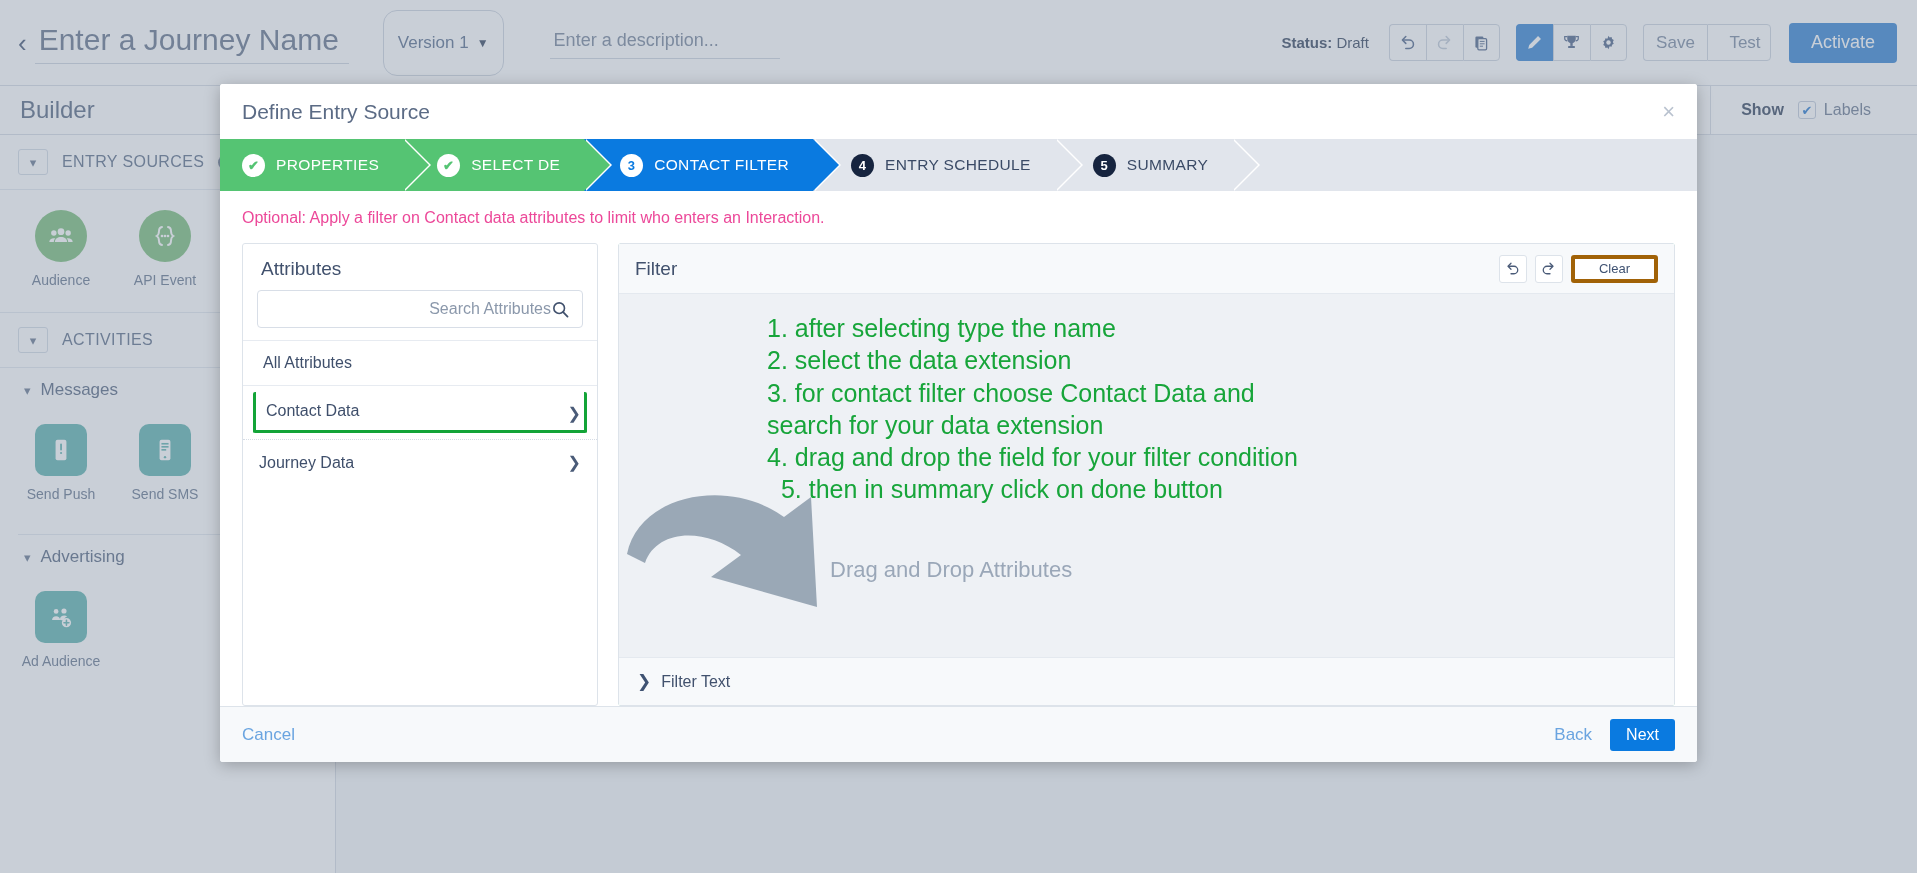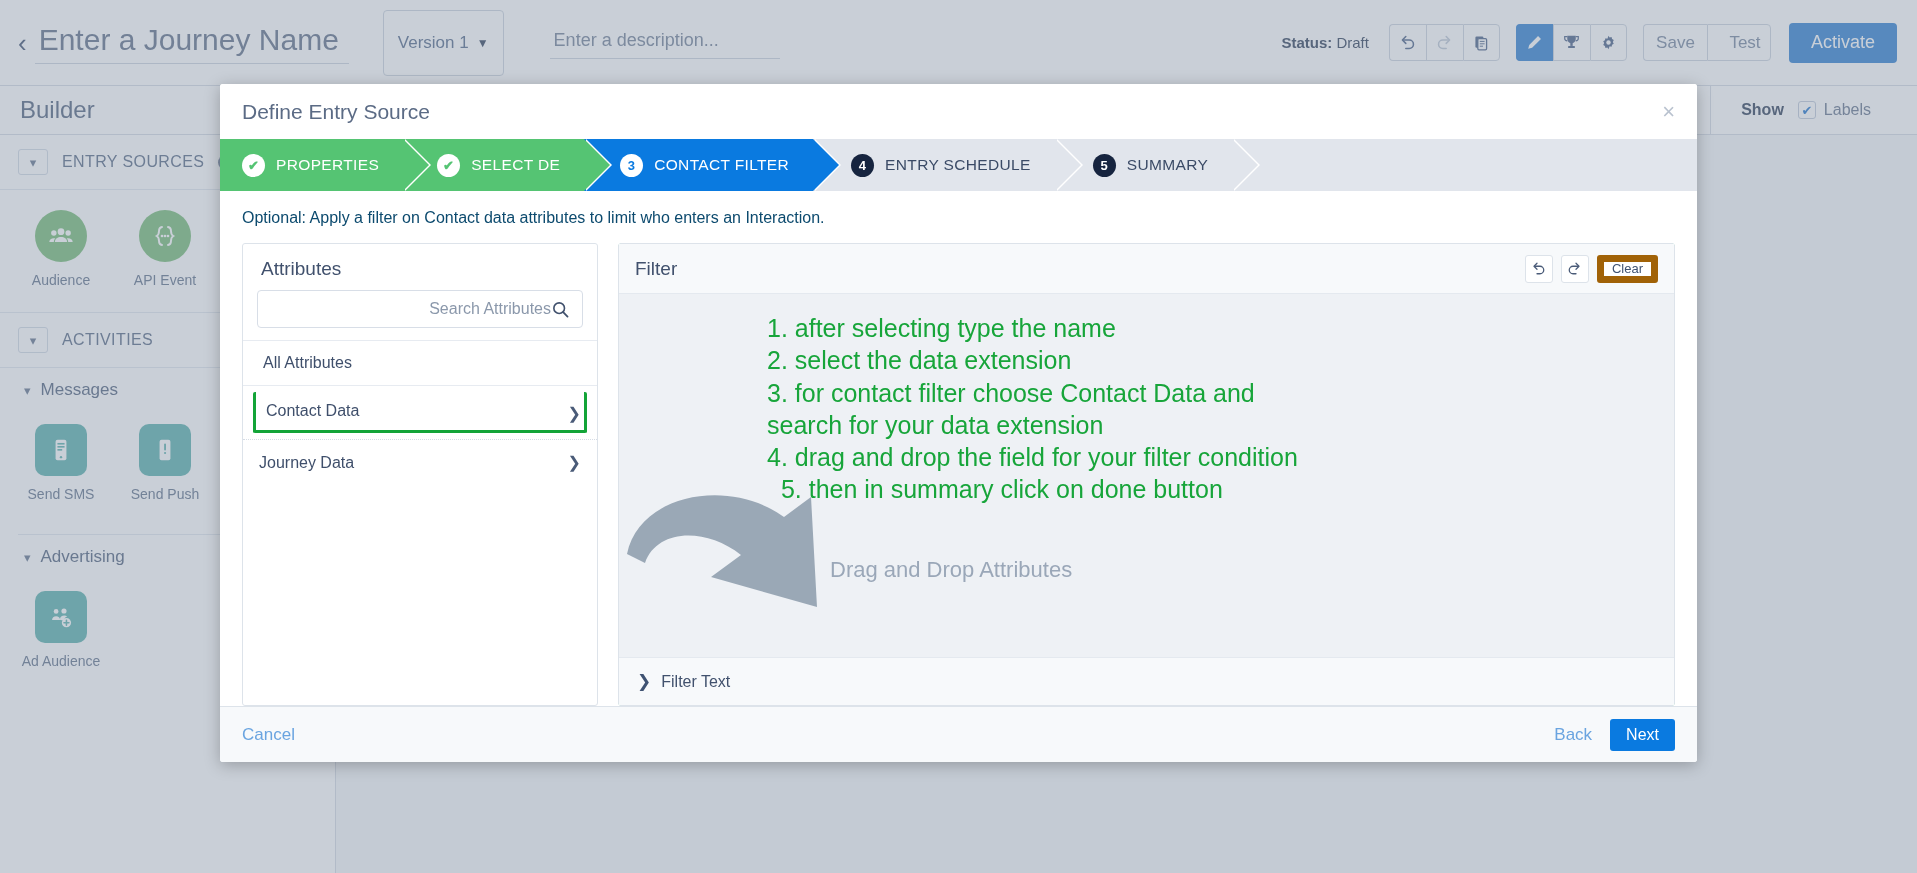--- a/index.html
+++ b/index.html
@@ -35,21 +35,21 @@
     cursor: pointer;
   }
   #journey-name {
     font-size: 30px; color: #69788f;
     border-bottom: 1px solid #cfd6e0;
     padding: 2px 10px 6px 4px;
     min-width: 300px;
   }
   #version-select {
     margin-left: 34px;
-    border: 1px solid #cfd6e0; border-radius: 4px;
+    border: 1px solid #cfd6e0; border-radius: 14px;
     padding: 22px 14px;
     font-size: 17px; color: #5e7291;
     display: flex; align-items: center; gap: 8px;
     cursor: pointer;
     background: #fff;
   }
   #version-caret { font-size: 12px; color: #3b4a63; }
   #journey-desc {
     margin-left: 46px;
     font-size: 18px; color: #7a889e;
@@ -256,21 +256,21 @@
   .step-badge-inner { position: relative; z-index: 4; }
 
   
   #modal-body {
     flex: 1 1 auto;
     padding: 18px 22px 0 22px;
     display: flex; flex-direction: column;
     background:#fff;
     min-height: 0;
   }
-  #optional-note { font-size: 16px; color: #0c4a6e; margin-bottom: 16px; }
+  #optional-note { font-size: 16px; color: #ec4899; margin-bottom: 16px; }
 
   #panes { display:flex; gap: 20px; flex: 1 1 auto; min-height:0; }
 
   
   #attr-pane {
     width: 356px; flex: 0 0 356px;
     border: 1px solid #dde3ea; border-radius: 3px;
     display:flex; flex-direction:column;
     background:#fff;
   }
@@ -320,22 +320,22 @@
   }
   #filter-title { font-size: 19px; color:#41516d; }
   #filter-tools { margin-left:auto; display:flex; align-items:center; gap: 8px; }
   .ftool {
     width: 28px; height:28px;
     border:1px solid #dde3ea; border-radius:3px;
     background:#fff; display:flex;align-items:center;justify-content:center;
     color:#4a5b78; cursor:pointer;
   }
   #clear-btn {
-    height:28px; padding: 0 8px;
-    border:7px solid #a16207; border-radius:3px;
+    height:28px; padding: 0 24px;
+    border:4px solid #a16207; border-radius:3px;
     background:#fff; color:#3f5272; font-size:13px;
     display:flex;align-items:center; cursor:pointer;
   }
   #filter-drop {
     flex: 1 1 auto;
     background: #eef1f5;
     position: relative;
     min-height: 0;
     overflow: hidden;
   }
@@ -516,37 +516,37 @@
 
     <div class="sub-group-head">
       <span class="sub-caret">▾</span>
       <span>Messages</span>
     </div>
     <div class="tile-grid">
       <div class="tile">
         <span class="tile-ico sq">
           <svg width="26" height="26" viewBox="0 0 24 24">
             <rect x="7" y="2.5" width="10" height="19" rx="1.8" fill="#fff"></rect>
+            <rect x="11.2" y="6" width="1.7" height="6.4" rx="0.8" fill="#63b5b1"></rect>
+            <circle cx="12.05" cy="14.8" r="1" fill="#63b5b1"></circle>
+          </svg>
+        </span>
+        <span class="tile-label">Send Push</span>
+      </div>
+      <div class="tile">
+        <span class="tile-ico sq">
+          <svg width="26" height="26" viewBox="0 0 24 24">
+            <rect x="7" y="2.5" width="10" height="19" rx="1.8" fill="#fff"></rect>
             <rect x="8.7" y="5.5" width="6.6" height="1.5" fill="#63b5b1"></rect>
             <rect x="8.7" y="8.3" width="6.6" height="1.5" fill="#63b5b1"></rect>
             <rect x="8.7" y="11.1" width="4.4" height="1.5" fill="#63b5b1"></rect>
             <circle cx="12" cy="18.6" r="1.1" fill="#63b5b1"></circle>
           </svg>
         </span>
         <span class="tile-label">Send SMS</span>
-      </div>
-      <div class="tile">
-        <span class="tile-ico sq">
-          <svg width="26" height="26" viewBox="0 0 24 24">
-            <rect x="7" y="2.5" width="10" height="19" rx="1.8" fill="#fff"></rect>
-            <rect x="11.2" y="6" width="1.7" height="6.4" rx="0.8" fill="#63b5b1"></rect>
-            <circle cx="12.05" cy="14.8" r="1" fill="#63b5b1"></circle>
-          </svg>
-        </span>
-        <span class="tile-label">Send Push</span>
       </div>
     </div>
 
     <div class="sb-divider"></div>
 
     <div class="sub-group-head">
       <span class="sub-caret">▾</span>
       <span>Advertising</span>
     </div>
     <div class="tile-grid">

